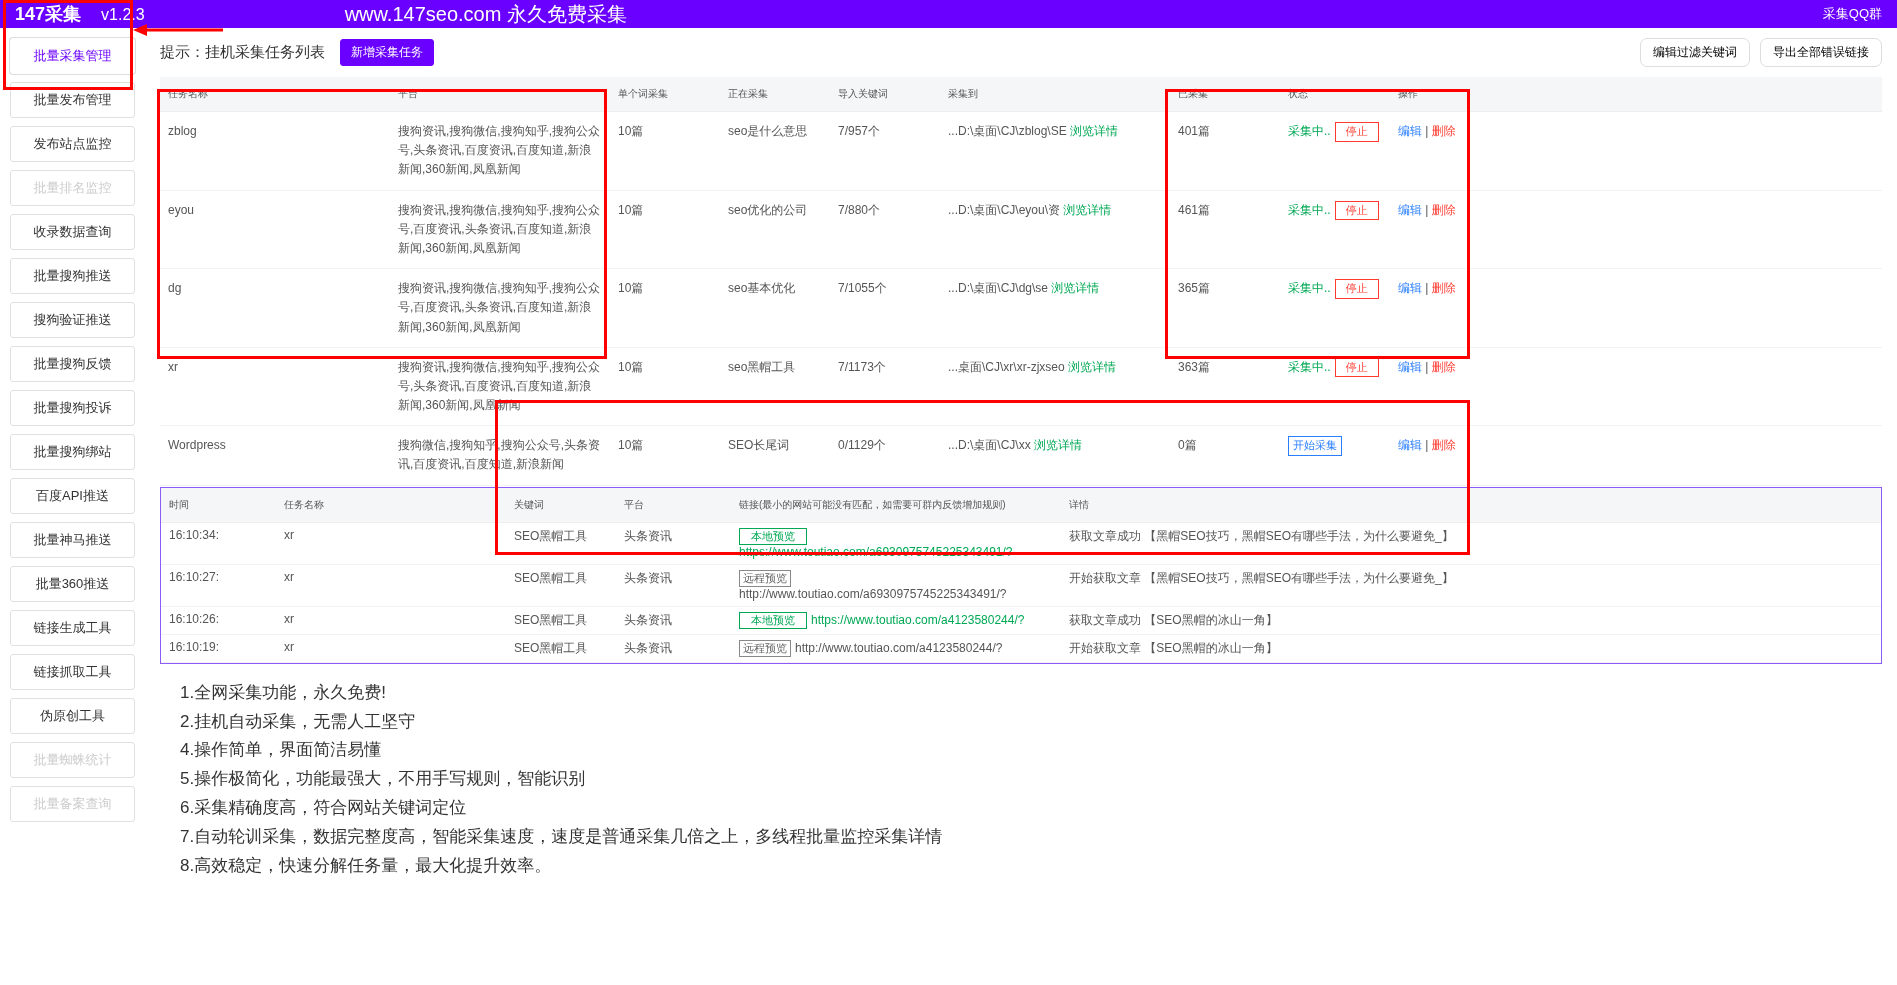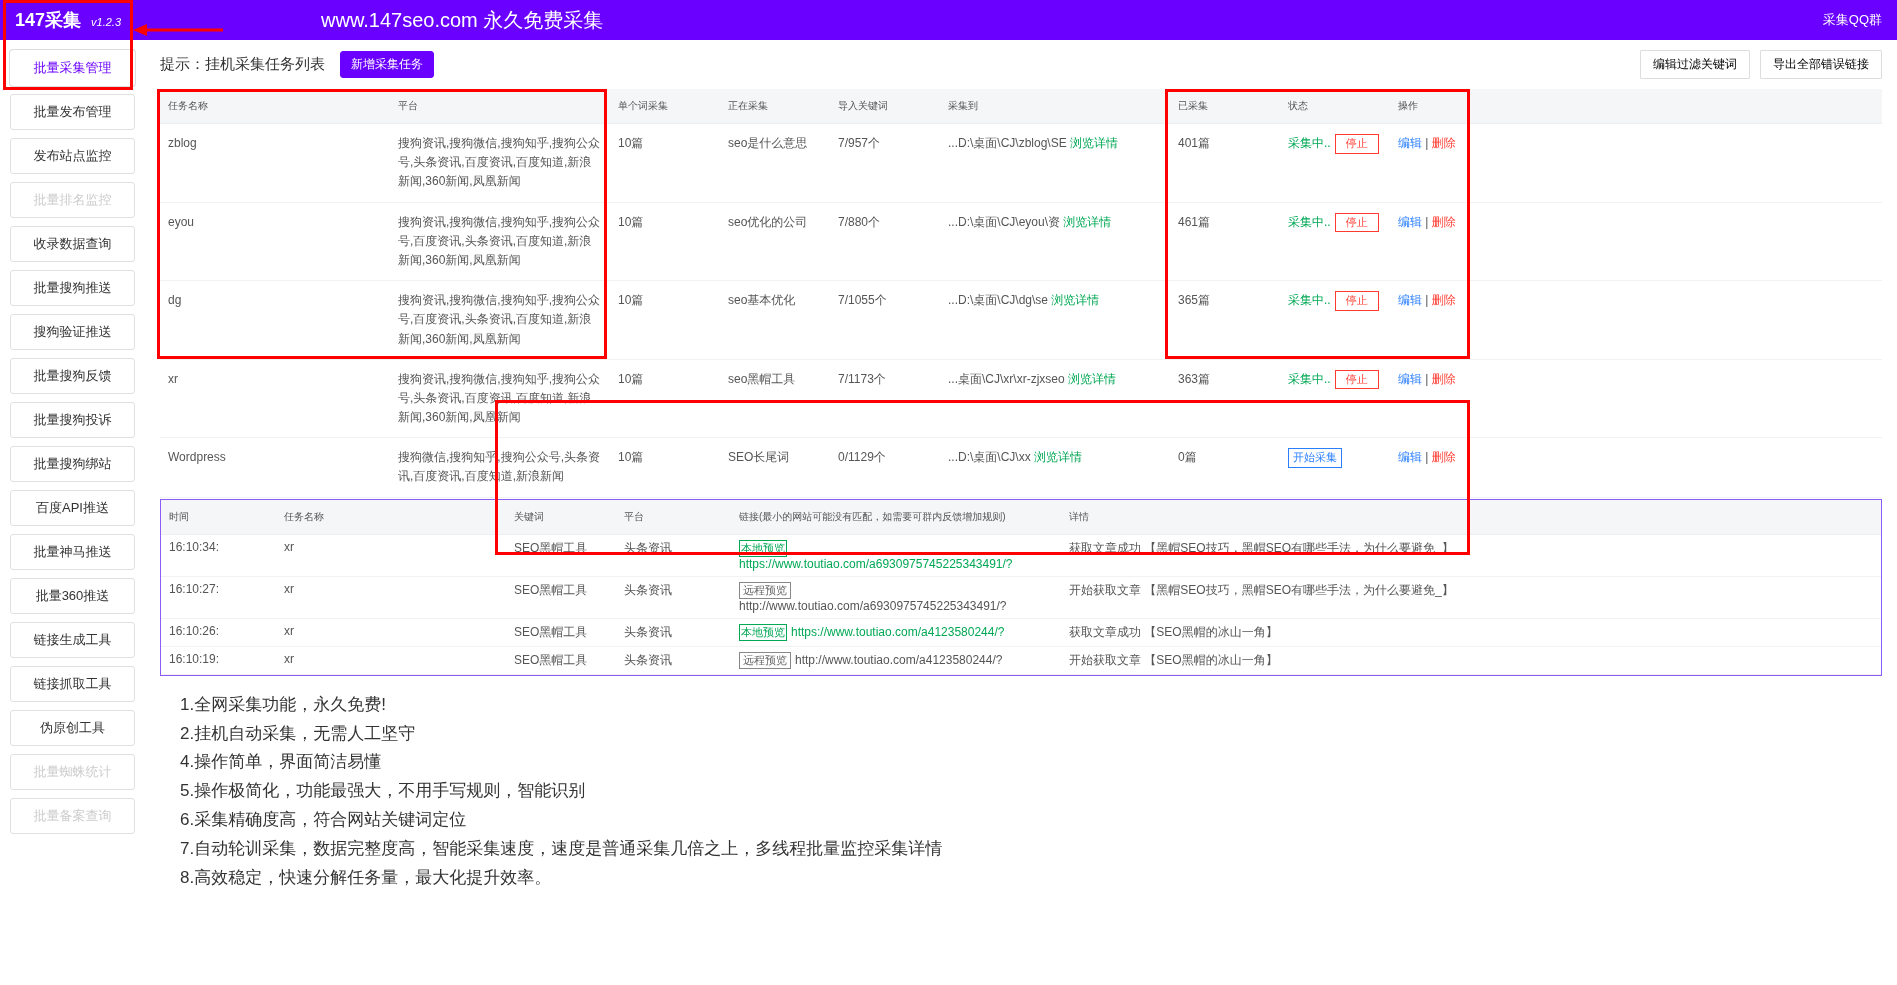--- a/index.html
+++ b/index.html
@@ -1,42 +1,42 @@
 <!DOCTYPE html>
 <html><head>
 <meta charset="utf-8">
 <style>
 *{margin:0;padding:0;box-sizing:border-box;font-family:"Microsoft YaHei",Arial,sans-serif;}
 body{background:#fff;font-size:12px;color:#333;}
-.header{background:#6a00ff;height:40px;display:flex;align-items:center;padding:0 15px;color:#fff;}
+.header{background:#6a00ff;height:28px;display:flex;align-items:center;padding:0 15px;color:#fff;}
 .logo{font-size:18px;font-weight:bold;display:flex;align-items:baseline;}
-.ver{font-size:11px;margin-left:10px;font-weight:normal;font-style:italic;}
+.ver{font-size:16px;margin-left:20px;font-weight:normal;}
 .header-title{margin-left:200px;font-size:20px;}
 .header-right{margin-left:auto;font-size:13px;}
 .container{display:flex;}
 .sidebar{width:145px;padding:10px;}
 .sb-btn{display:block;width:100%;padding:8px 4px;margin-bottom:8px;background:#fff;border:1px solid #e0e0e0;border-radius:3px;text-align:center;cursor:pointer;font-size:13px;color:#333;}
 .sb-btn.active{color:#6a00ff;border-color:#fff;box-shadow:0 0 0 1px #ddd;}
 .sb-btn.disabled{color:#ccc;}
 .main{flex:1;padding:10px 15px;min-width:0;}
 .page-head{display:flex;align-items:center;margin-bottom:10px;}
 .page-title{font-size:15px;}
 .btn-primary{background:#6a00ff;color:#fff;border:1px solid #6a00ff;padding:4px 10px;border-radius:3px;margin-left:15px;cursor:pointer;font-size:12px;}
-.btn-default{background:#fff;border:1px solid #ddd;padding:5px 12px;border-radius:1px;cursor:pointer;font-size:12px;}
+.btn-default{background:#fff;border:1px solid #ddd;padding:5px 12px;border-radius:7px;cursor:pointer;font-size:12px;}
 .page-actions{margin-left:auto;display:flex;gap:10px;}
 table{width:100%;border-collapse:collapse;}
 th{background:#f5f6f8;text-align:left;padding:10px 8px;font-weight:normal;color:#555;font-size:10px;border-bottom:1px solid #eee;}
 td{padding:10px 8px;border-bottom:1px solid #f2f2f2;vertical-align:top;font-size:12px;color:#555;}
 .task-table td{line-height:1.6;}
 .link-green{color:#00a854;cursor:pointer;}
 .link-blue{color:#2a7fff;cursor:pointer;}
 .link-red{color:#ff3b30;cursor:pointer;}
 .tag-stop{display:inline-block;border:1px solid #ff3b30;color:#ff3b30;padding:0 10px;font-size:11px;margin-left:4px;cursor:pointer;}
 .tag-start{display:inline-block;border:1px solid #2a7fff;color:#2a7fff;padding:0 4px;font-size:11px;cursor:pointer;}
-.tag-local{display:inline-block;border:1px solid #00a854;color:#00a854;padding:0 1px;font-size:11px;margin-right:4px;}
+.tag-local{display:inline-block;border:1px solid #00a854;color:#00a854;padding:0 11px;font-size:11px;margin-right:4px;}
 .tag-remote{display:inline-block;border:1px solid #888;color:#666;padding:0 3px;font-size:11px;margin-right:4px;}
 .log-wrap{border:1px solid #8b5cf6;margin-top:1px;max-height:190px;overflow:auto;}
 .log-table td{padding:5px 8px;}
 .features{margin-top:15px;font-size:17px;line-height:1.7;color:#333;padding-left:20px;}
 .box-red{border:3px solid #ff0000;position:absolute;pointer-events:none;}
 .arrow{position:absolute;pointer-events:none;}
 .url-green{color:#00a854;}
 .col-task{width:230px}.col-plat{width:220px}.col-single{width:110px}.col-doing{width:110px}.col-kw{width:110px}.col-to{width:230px}.col-count{width:110px}.col-status{width:110px}
 .l-time{width:115px}.l-task{width:230px}.l-kw{width:110px}.l-plat{width:115px}.l-link{width:330px}
 </style>

